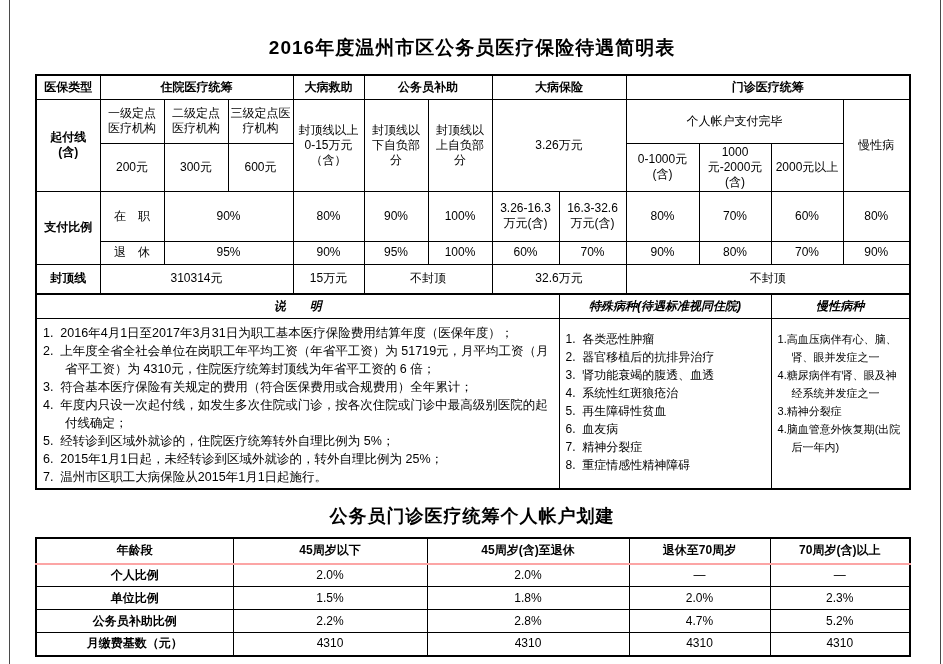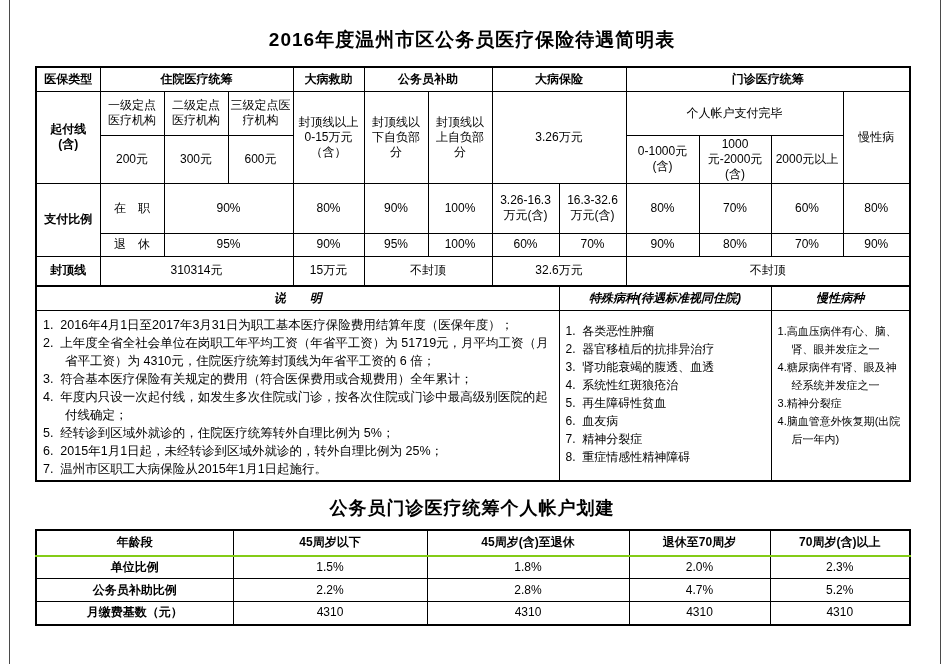--- a/index.html
+++ b/index.html
@@ -1,42 +1,42 @@
 <!DOCTYPE html>
 <html><head>
 <meta charset="utf-8">
 <style>
   html,body{margin:0;padding:0;background:#fff;}
   .page{position:relative;width:943px;height:664px;background:#ffffff;overflow:hidden;
         font-family:"Liberation Sans","DejaVu Sans",sans-serif;color:#000;}
   .edge{position:absolute;top:0;bottom:0;width:1px;background:#4a4a4a;}
   .edge.left{left:9px;}
   .edge.right{left:940px;}
-  .content{position:absolute;left:35px;top:0;width:874px;}
+  .content{position:absolute;left:35px;top:8px;width:874px;}
   .main-title{margin-top:27px;text-align:center;font-size:19px;font-weight:bold;letter-spacing:1px;}
   table{border-collapse:collapse;table-layout:fixed;width:874px;border-radius:23px;}
   .t1{margin-top:13px;border:2px solid #000;}
   .t2{margin-top:9px;border:2px solid #000;}
   td,th{border:1px solid #000;text-align:center;vertical-align:middle;
         font-size:12px;font-weight:normal;padding:1px 2px;line-height:1.25;overflow:hidden;}
   th,.b{font-weight:bold;}
   .t1 .r1{height:24px;} .t1 .r2{height:44px;} .t1 .r3{height:21px;}
   .t1 .r4{height:50px;} .t1 .r5{height:23px;} .t1 .r6{height:30px;} .t1 .r7{height:24px;}
   .t1 .r7 th{border-top:2px solid #000;font-style:italic;}
   .t1 .r8 td{height:160px;vertical-align:top;text-align:left;padding:5px 6px 2px 6px;}
   .notes-list .li{font-size:12.5px;line-height:18px;white-space:pre-wrap;
                   padding-left:22px;text-indent:-22px;}
   .special-list .li{font-size:12px;line-height:18px;white-space:pre-wrap;
                   padding-left:22px;text-indent:-22px;}
   .chronic-list .li{font-size:11px;line-height:18px;white-space:pre-wrap;
                   padding-left:14px;text-indent:-14px;}
   .special-list,.chronic-list{padding-top:6px;}
   .sub-title{margin-top:14px;text-align:center;font-size:18px;font-weight:bold;letter-spacing:1px;}
   .t2 .hr{height:26px;} .t2 .dr{height:23px;}
-  .t2 .hr th{border-bottom:2px solid #84cc16;margin-top:29px;}
+  .t2 .hr th{border-bottom:2px solid #fca5a5;margin-top:29px;}
 </style>
 </head>
 <body>
 
 <div class="page">
   <div class="edge left"></div>
   <div class="edge right"></div>
 
   <div class="content">
 
@@ -178,20 +178,27 @@
       </colgroup>
       <tbody>
           <tr class="hr">
         <th>年龄段</th>
         <th>45周岁以下</th>
         <th>45周岁(含)至退休</th>
         <th>退休至70周岁</th>
         <th>70周岁(含)以上</th>
       </tr>
       <tr class="dr">
+        <td class="b">个人比例</td>
+        <td>2.0%</td>
+        <td>2.0%</td>
+        <td>—</td>
+        <td>—</td>
+      </tr>
+      <tr class="dr">
         <td class="b">单位比例</td>
         <td>1.5%</td>
         <td>1.8%</td>
         <td>2.0%</td>
         <td>2.3%</td>
       </tr>
       <tr class="dr">
         <td class="b">公务员补助比例</td>
         <td>2.2%</td>
         <td>2.8%</td>

